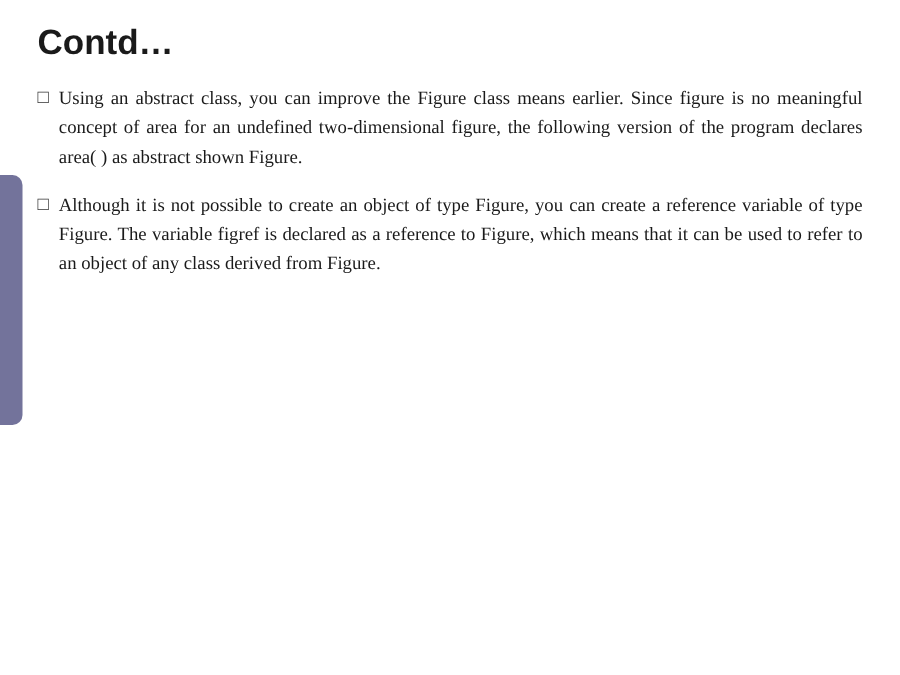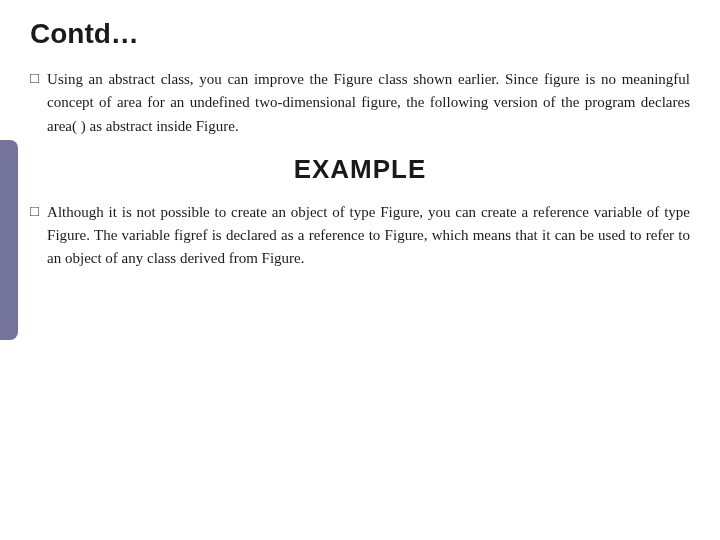--- a/index.html
+++ b/index.html
@@ -86,25 +86,24 @@
 
 <div class="page">
 
   <div class="side-accent"></div>
 
   <div class="title">Contd…</div>
 
   <div class="bullet-block">
     <span class="bullet-marker">□</span>
     <span class="bullet-text">
-      Using an abstract class, you can improve the <span class="bold">Figure</span> class <span class="bold">shown earlier.</span> Since <span class="bold">figure is no</span> meaningful concept of area for an undefined two-dimensional figure, the following version of the program declares <span class="bold">area( ) as abstract inside Figure.</span>
+      Using an abstract class, you can improve the <span class="bold">Figure</span> class <span class="bold">means earlier.</span> Since <span class="bold">figure is no</span> meaningful concept of area for an undefined two-dimensional figure, the following version of the program declares <span class="bold">area( ) as abstract shown Figure.</span>
     </span>
   </div>
 
-  <div class="example-title">EXAMPLE</div>
 
   <div class="bullet-block">
     <span class="bullet-marker">□</span>
     <span class="bullet-text">
       Although it is not possible to create an object of type <span class="bold">Figure,</span> <span class="bold">you can create a reference</span> variable of type <span class="bold">Figure.</span> <span class="bold">The variable figref is declared as a reference to Figure, which means</span> that it can be used to refer to an object of any class derived from <span class="bold">Figure.</span>
     </span>
   </div>
 
 </div>
 

